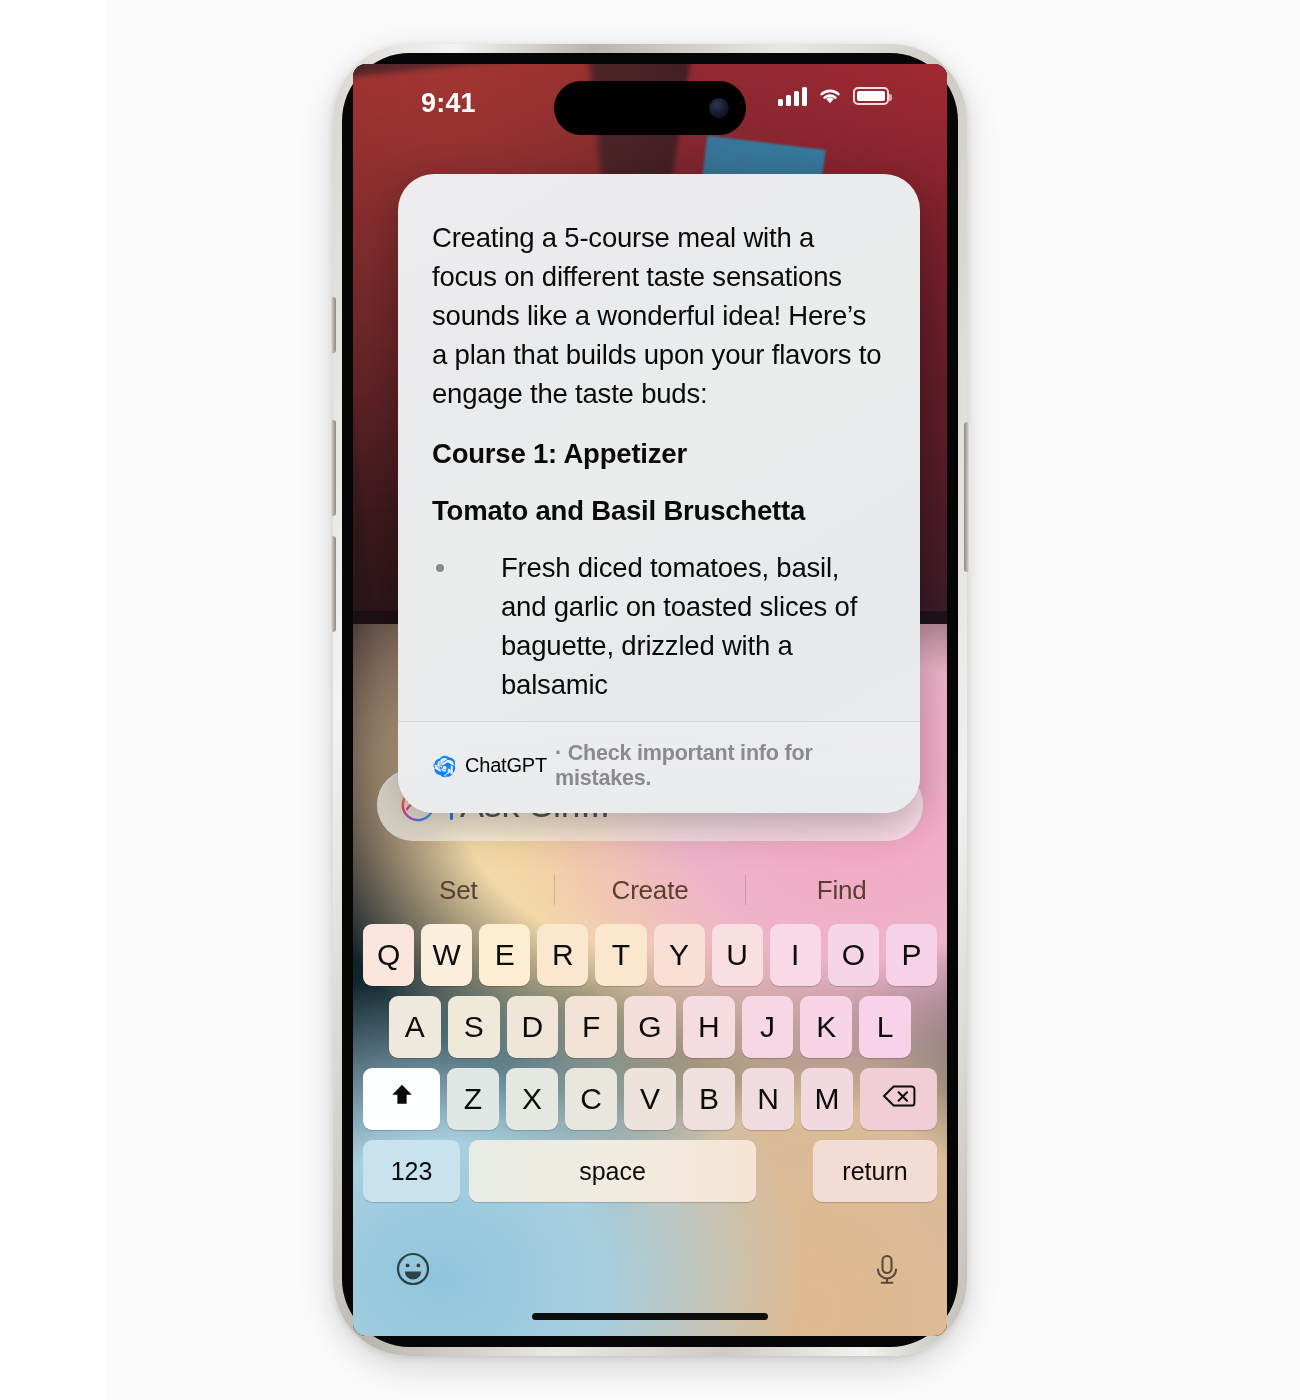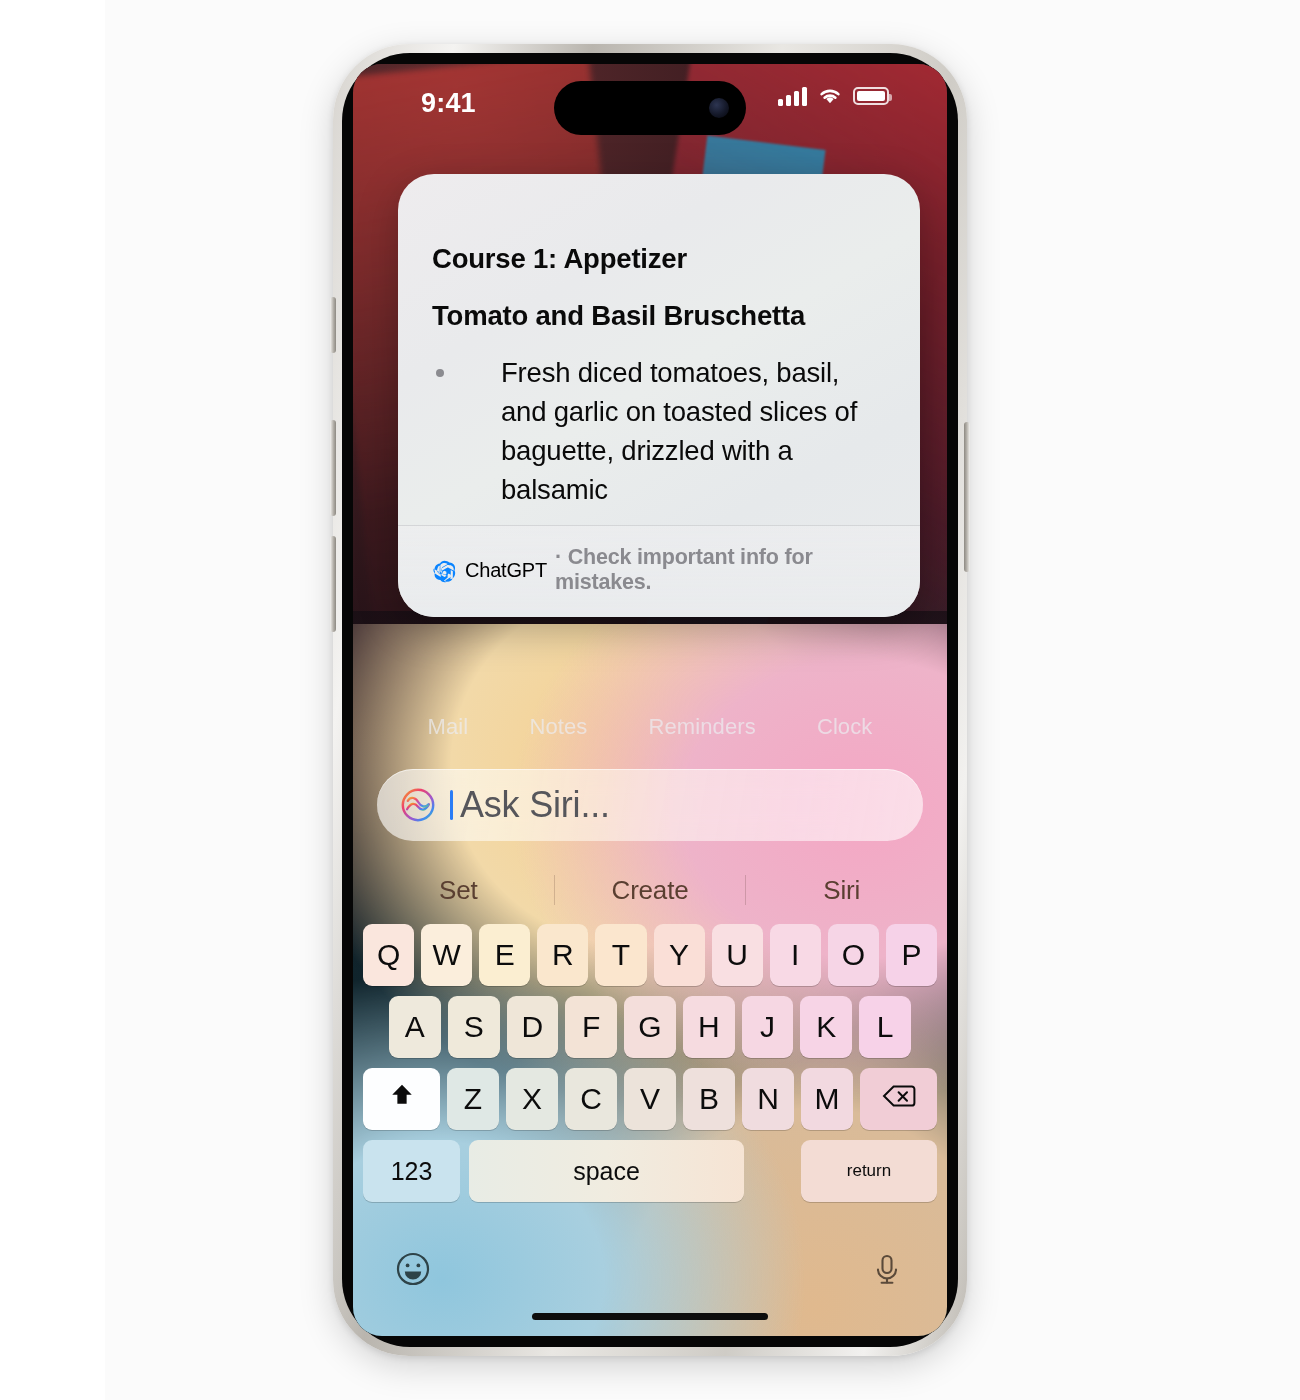--- a/index.html
+++ b/index.html
@@ -27,21 +27,21 @@
   }
   #phone-inner {
     width: 100%; height: 100%;
     border-radius: 68px;
     background: #060606;
     padding: 11px;
   }
   #screen {
     position: relative;
     width: 100%; height: 100%;
-    border-radius: 29px;
+    border-radius: 13px;
     overflow: hidden;
     background: #222;
   }
 
   
   .side-btn { position:absolute; background: linear-gradient(90deg,#f3f2f0,#b5b1aa 55%,#8d8982); border-radius:3px; }
   .btn-action { left:-3px; top:253px; width:6px; height:56px; }
   .btn-volup  { left:-3px; top:376px; width:6px; height:96px; }
   .btn-voldn  { left:-3px; top:492px; width:6px; height:96px; }
   .btn-power  { right:-3px; top:378px; width:6px; height:150px;
@@ -163,21 +163,21 @@
     height:62px; border-radius:9px;
     display:flex; align-items:center; justify-content:center;
     font-size:30px; color:#0c0c0c; font-weight:400;
     box-shadow: 0 1px 0 rgba(0,0,0,.18);
   }
   .krow.r1 .key, .krow.r2 .key { flex:1 1 0; }
   .krow.r3 .key.ltr { flex:1 1 0; }
   .key.wide { width:77px; flex:0 0 auto; }
   .key.k123 { width:97px; flex:0 0 auto; font-size:25px; }
   .key.kspace { flex:1 1 auto; font-size:25px; }
-  .key.kreturn { width:136px; flex:0 0 auto; font-size:17px;margin-left:48px; }
+  .key.kreturn { width:124px; flex:0 0 auto; font-size:25px;margin-left:48px; }
   .key.shift-active { background:#fdfeff !important; }
 
   
   #kb-bottom { position:absolute; z-index:4; left:0; right:0; bottom:34px; height:66px;
                display:flex; align-items:center; justify-content:space-between; padding:0 38px; }
   #emoji-btn, #mic-btn { width:44px; height:44px; }
   #home-bar { position:absolute; z-index:5; left:50%; transform:translateX(-50%); bottom:16px;
               width:236px; height:7px; border-radius:4px; background:#0d0d0d; }
 </style>
 </head>
@@ -226,20 +226,21 @@
             </svg>
           </span>
           <span class="batt">
               <i></i>
             </span>
         </div>
       </div>
 
       <div id="answer-card">
         <div id="card-body">
+          <p>Creating a 5-course meal with a focus on different taste sensations sounds like a wonderful idea! Here’s a plan that builds upon your flavors to engage the taste buds:</p>
           <div class="gap"></div>
           <p class="h">Course 1: Appetizer</p>
           <div class="gap-s"></div>
           <p class="h">Tomato and Basil Bruschetta</p>
           <div class="gap-s"></div>
           <div id="bullet-row">
             <span class="dot"></span>
             <span class="btxt">Fresh diced tomatoes, basil, and garlic on toasted slices of baguette, drizzled with a balsamic</span>
           </div>
         </div>
@@ -280,21 +281,21 @@
         </span>
         <span id="siri-caret"></span>
         <span id="siri-ph">Ask Siri...</span>
       </div>
 
       <div id="verbs">
         <div class="v">Set</div>
         <div class="sep"></div>
         <div class="v">Create</div>
         <div class="sep"></div>
-        <div class="v">Siri</div>
+        <div class="v">Find</div>
       </div>
 
       <div id="keyboard">
 
         <div class="krow r1">
           <div class="key" style="background: rgb(250, 230, 221);">Q</div>
           <div class="key" style="background: rgb(251, 238, 220);">W</div>
           <div class="key" style="background: rgb(251, 238, 209);">E</div>
           <div class="key" style="background: rgb(250, 231, 205);">R</div>
           <div class="key" style="background: rgb(251, 230, 206);">T</div>

